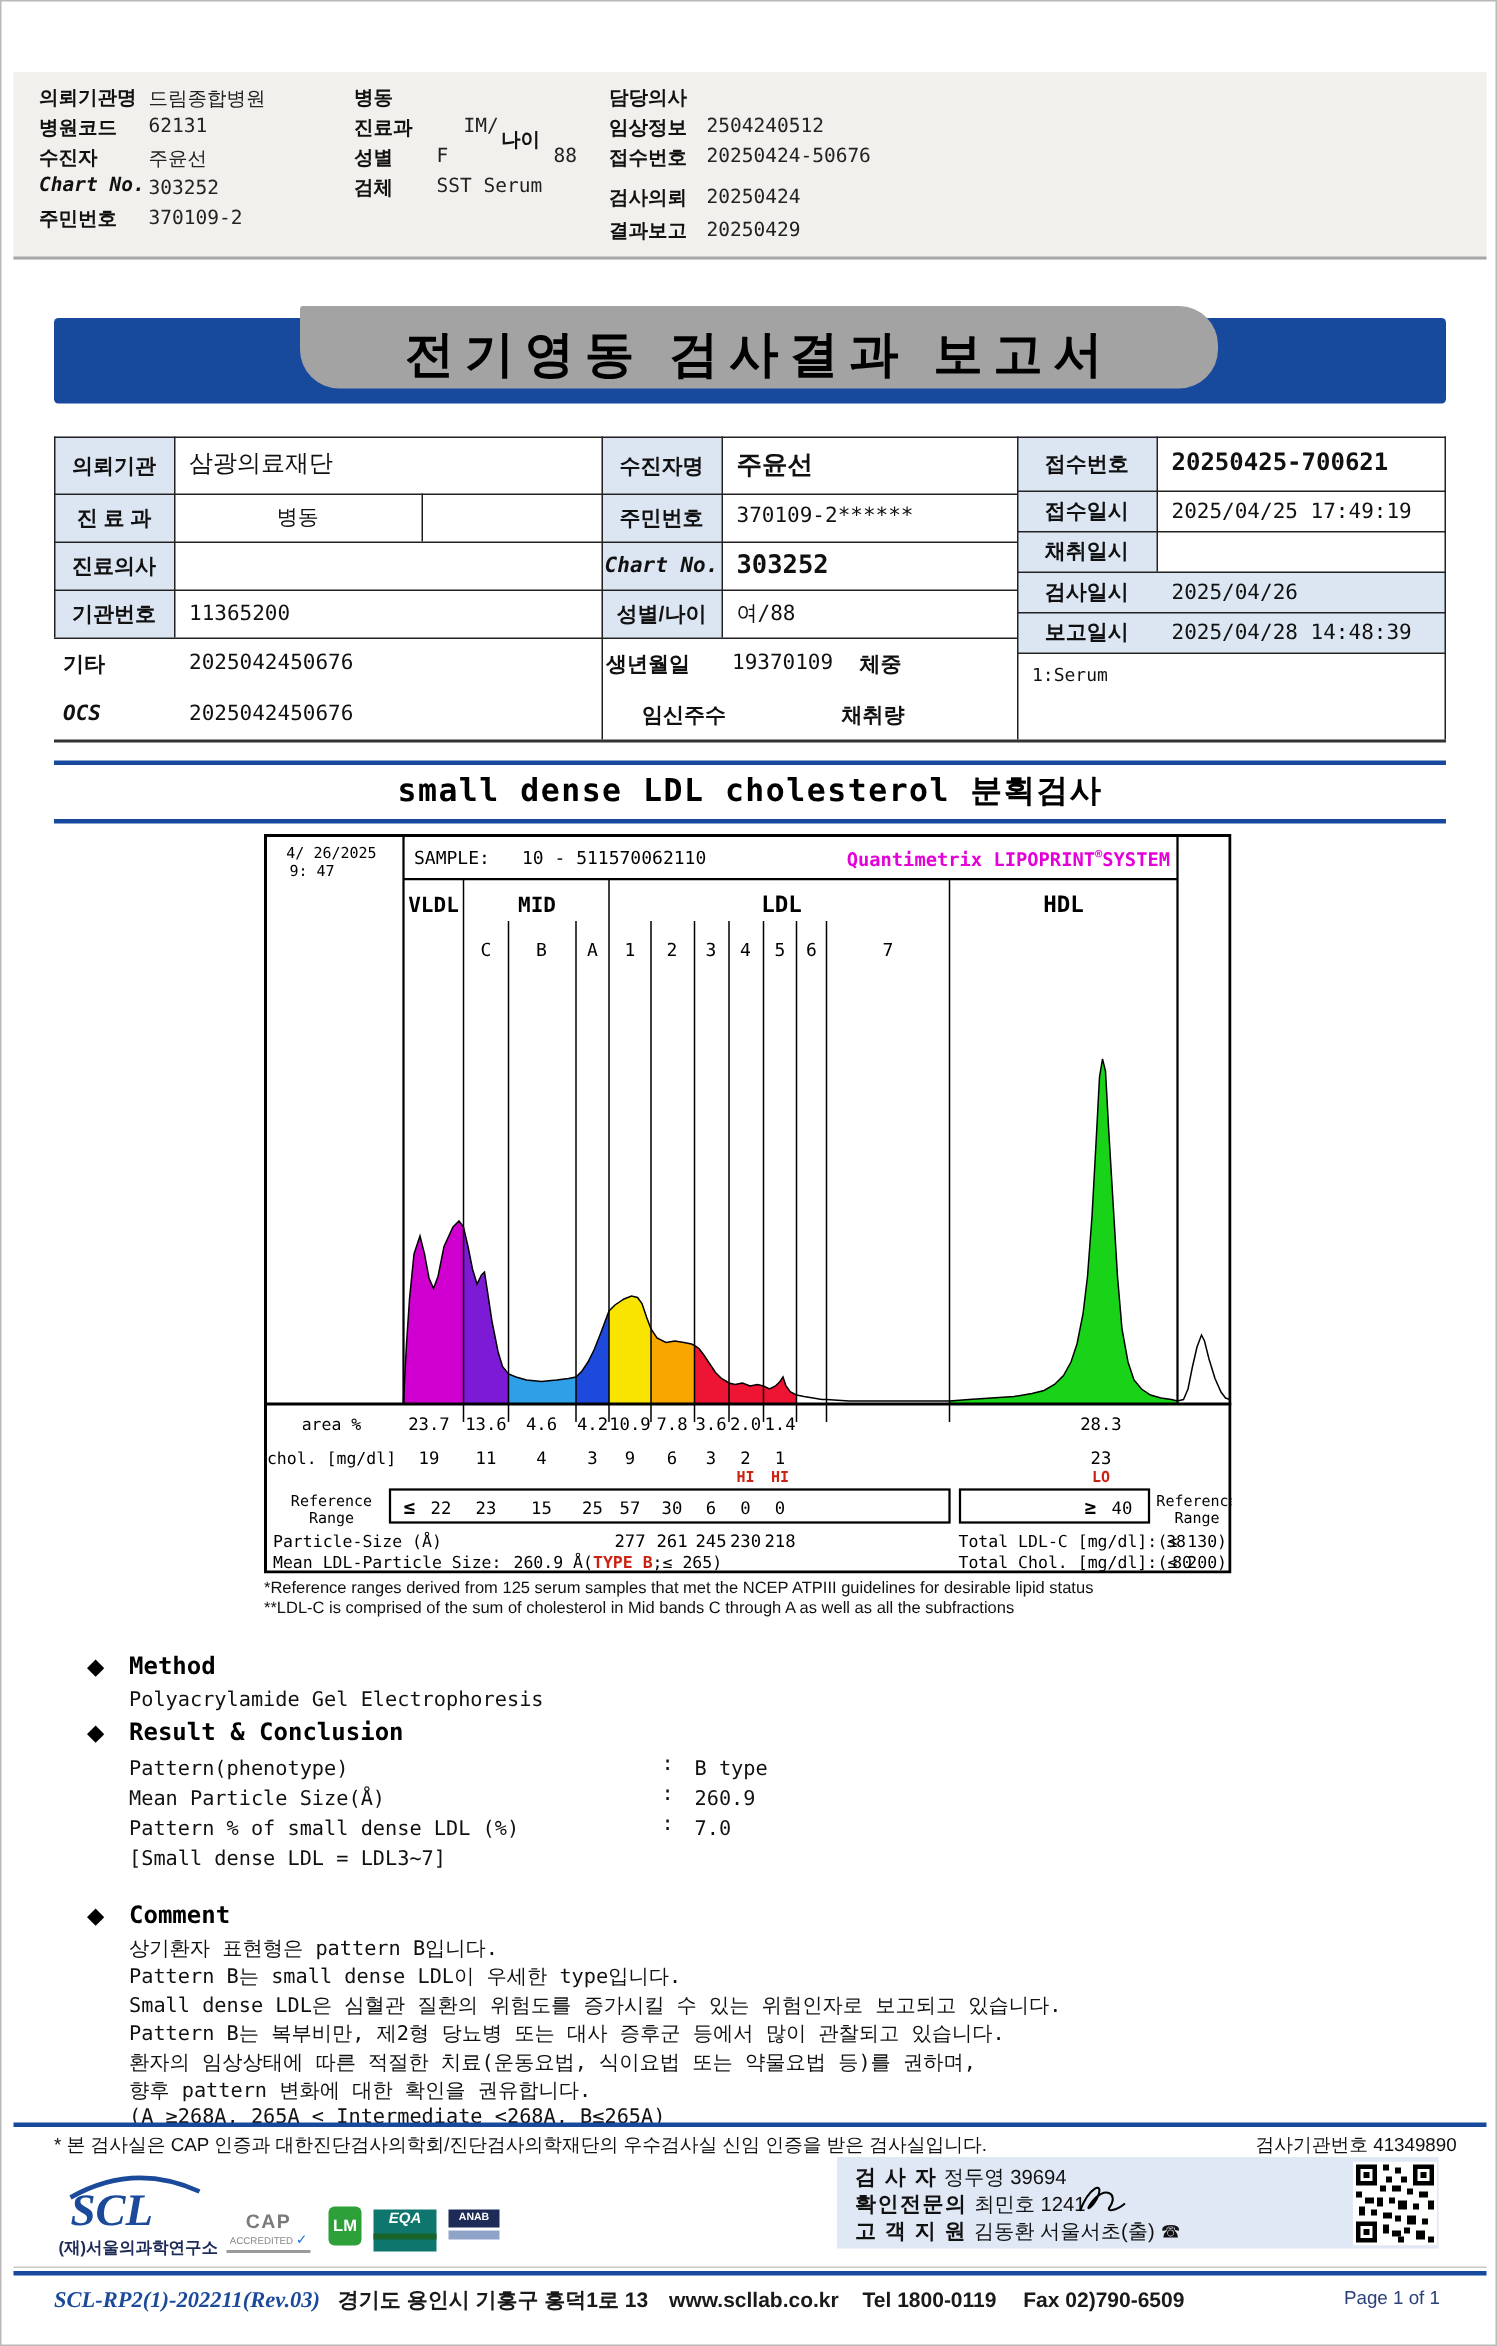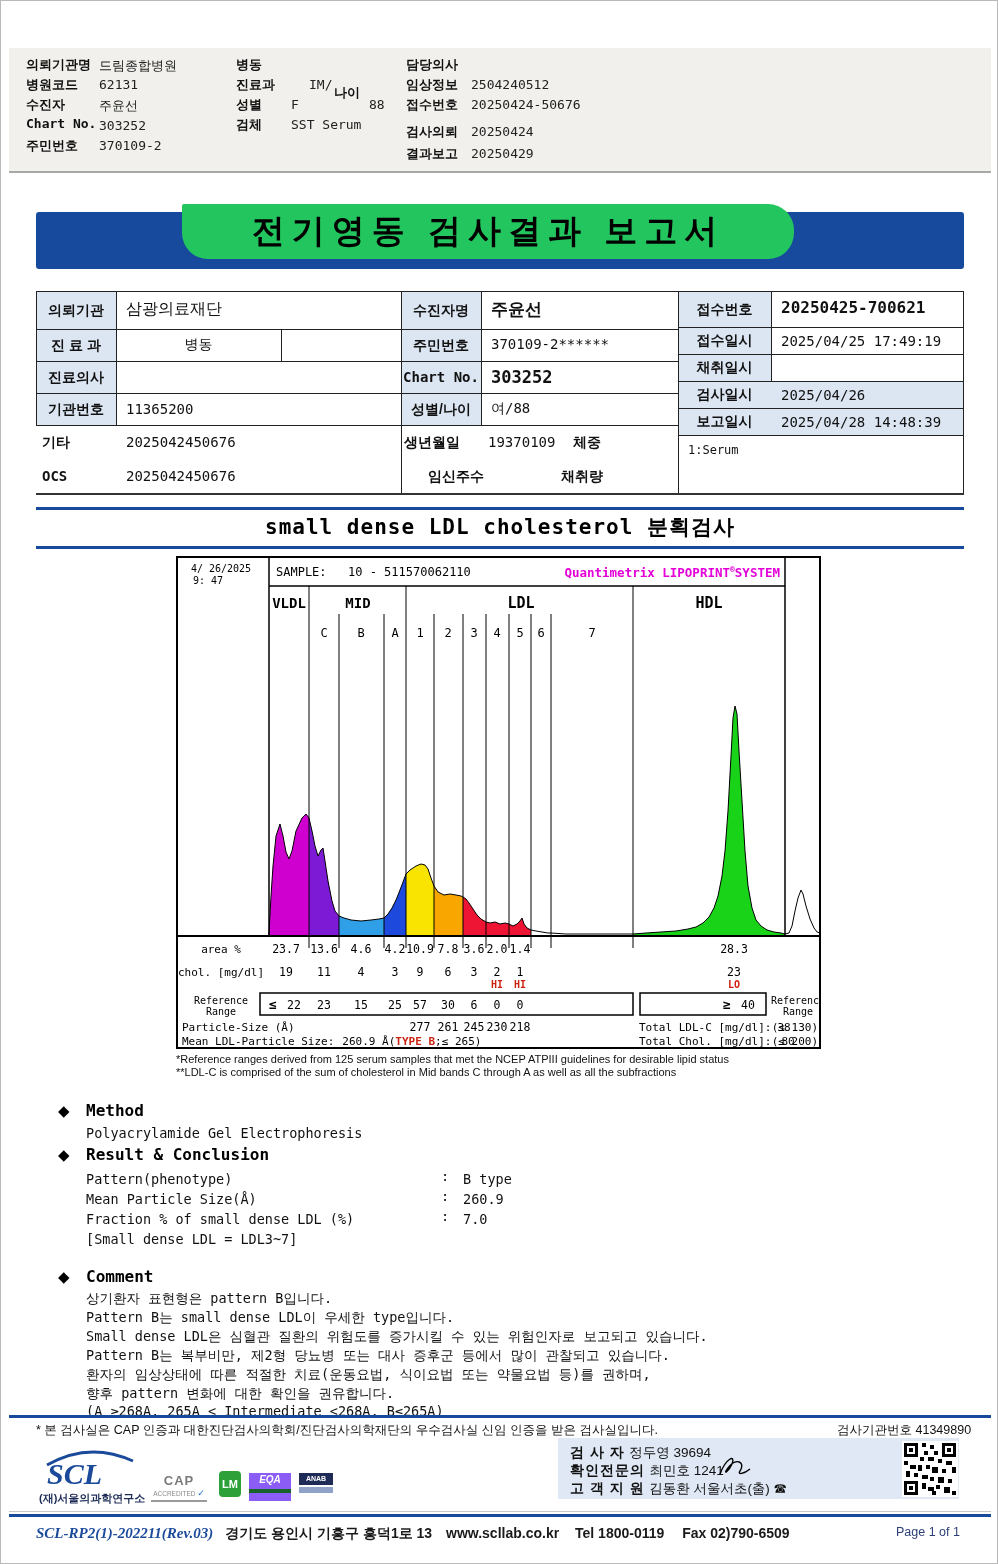--- a/index.html
+++ b/index.html
@@ -1,36 +1,36 @@
 <!DOCTYPE html>
 <html><head>
 <meta charset="utf-8">
 <style>
   * { margin:0; padding:0; box-sizing:border-box; }
   html,body { background:#e8e8e8; }
   .page { position:relative; width:998px; height:1564px; background:#ffffff;
           border:1px solid #b9b9b9; font-family:"Liberation Sans",sans-serif; overflow:hidden;
           margin:0 auto; }
   .abs { position:absolute; }
-  .mono { font-family:"DejaVu Sans Mono",monospace; }
+  .mono { font-family:"DejaVu Sans Mono",monospace;font-style:italic; }
   .b { font-weight:700; }
 
   
   .topbar { left:8px; top:6px; width:982px; height:41px; background:#0f7f77; border-top:6px solid #0b6a63; }
   .topbar-title { width:100%; text-align:center; color:#ffffff; font-size:20px; font-weight:700; line-height:34px; letter-spacing:.5px; }
 
   
   .phead { left:8px; top:47px; width:982px; height:125px; background:#f1f0ec; border-bottom:2px solid #a8a8a8; }
   .phead .lbl { position:absolute; font-size:13px; font-weight:700; color:#111; }
   .phead .val { position:absolute; font-size:13px; color:#222; font-family:"DejaVu Sans Mono",monospace; }
 
   
   .banner { left:35px; top:211px; width:928px; height:57px; background:#17499d; border-radius:3px; }
-  .banner-white { position:absolute; left:146px; top:-8px; width:612px; height:55px; background:#22c55e;
-                  border-radius:2px 26px 26px 26px; display:flex; align-items:center; justify-content:center; }
+  .banner-white { position:absolute; left:164px; top:-8px; width:612px; height:55px; background:#a3a3a3;
+                  border-radius:2px 26px 26px 26px; display:flex; align-items:flex-end; justify-content:center; }
   .banner-title { font-size:33px; font-weight:700; color:#000; letter-spacing:7px; white-space:nowrap; }
 
   
   .itbl { left:35px; top:290px; width:928px; height:204px; font-size:14px; }
   .cellbg { position:absolute; background:#dce6f3; }
   .hline { position:absolute; height:1px; background:#222; }
   .vline { position:absolute; width:1px; background:#222; }
   .itbl .lab { position:absolute; font-weight:700; color:#111; text-align:center; }
   .itbl .va  { position:absolute; color:#111; font-family:"DejaVu Sans Mono",monospace; white-space:nowrap; }
   .thick { position:absolute; background:#333; }
@@ -360,21 +360,21 @@
   <span class="t-mono" style="left:85px;top:1124px">Polyacrylamide Gel Electrophoresis</span>
 
   <span class="diamond" style="left:57px;top:1145px">◆</span>
   <span class="h-mono" style="left:85px;top:1144px">Result &amp; Conclusion</span>
   <span class="t-mono" style="left:85px;top:1170px">Pattern(phenotype)</span>
   <span class="t-mono" style="left:440px;top:1167px">:</span>
   <span class="t-mono" style="left:462px;top:1170px">B type</span>
   <span class="t-mono" style="left:85px;top:1190px">Mean Particle Size(Å)</span>
   <span class="t-mono" style="left:440px;top:1187px">:</span>
   <span class="t-mono" style="left:462px;top:1190px">260.9</span>
-  <span class="t-mono" style="left:85px;top:1210px">Fraction % of small dense LDL (%)</span>
+  <span class="t-mono" style="left:85px;top:1210px">Pattern % of small dense LDL (%)</span>
   <span class="t-mono" style="left:440px;top:1207px">:</span>
   <span class="t-mono" style="left:462px;top:1210px">7.0</span>
   <span class="t-mono" style="left:85px;top:1230px">[Small dense LDL = LDL3~7]</span>
 
   <span class="diamond" style="left:57px;top:1267px">◆</span>
   <span class="h-mono" style="left:85px;top:1266px">Comment</span>
   <span class="t-mono" style="left:85px;top:1289px">상기환자 표현형은 pattern B입니다.</span>
   <span class="t-mono" style="left:85px;top:1327px">Small dense LDL은 심혈관 질환의 위험도를 증가시킬 수 있는 위험인자로 보고되고 있습니다.</span>
   <span class="t-mono" style="left:85px;top:1308px">Pattern B는 small dense LDL이 우세한 type입니다.</span>
   <span class="t-mono" style="left:85px;top:1346px">Pattern B는 복부비만, 제2형 당뇨병 또는 대사 증후군 등에서 많이 관찰되고 있습니다.</span>
@@ -393,21 +393,21 @@
     <span class="scl-text" style="position:absolute;left:8px;top:8px;font-size:30px">SCL</span>
     <span style="position:absolute;left:0;top:42px;font-size:11px;font-weight:700;color:#1d2b56;white-space:nowrap">(재)서울의과학연구소</span>
   </div>
 
   <div class="logobox" style="left:150px;top:1472px;width:56px">
     <div style="font-size:13px;font-weight:700;color:#7a7a7a;letter-spacing:1px"><span>CAP</span></div>
     <div style="font-size:6.5px;color:#8a8a8a"><span>ACCREDITED</span> <span style="color:#1b6fd6;font-size:9px">✓</span></div>
     <div style="height:2px;background:#9a9a9a;margin-top:2px"></div>
   </div>
   <div class="abs" style="left:218px;top:1470px;width:22px;height:26px;background:#2ea03a;border-radius:4px;color:#fff;font-size:11px;font-weight:700;text-align:center;line-height:26px"><span>LM</span></div>
-  <div class="abs" style="left:248px;top:1472px;width:42px;height:28px;background:#8b5cf6;color:#fff;font-size:10px;font-weight:700;font-style:italic;text-align:center;line-height:14px"><span>EQA</span></div>
+  <div class="abs" style="left:248px;top:1472px;width:42px;height:28px;background:#0f766e;color:#fff;font-size:10px;font-weight:700;font-style:italic;text-align:center;line-height:14px"><span>EQA</span></div>
   <div class="abs" style="left:248px;top:1488px;width:42px;height:4px;background:#17632a"></div>
   <div class="abs" style="left:298px;top:1472px;width:34px;height:12px;background:#1d2b56;color:#fff;font-size:7px;font-weight:700;text-align:center;line-height:12px"><span>ANAB</span></div>
   <div class="abs" style="left:298px;top:1486px;width:34px;height:6px;background:#8fa3c8"></div>
 
   <div class="abs signbox">
     <span class="srow" style="top:5px"><span class="slab">검  사  자</span> <span class="sval">정두영 39694</span></span>
     <span class="srow" style="top:23px"><span class="slab">확인전문의</span> <span class="sval">최민호 1241</span></span>
     <svg width="40" height="26" viewBox="0 0 40 26" style="position:absolute;left:158px;top:16px">
       <path d="M4,20 C10,4 20,0 16,10 C13,17 6,22 12,14 C20,3 30,8 24,17 C21,21 28,20 34,15" fill="none" stroke="#000" stroke-width="1.4"></path>
     </svg>

